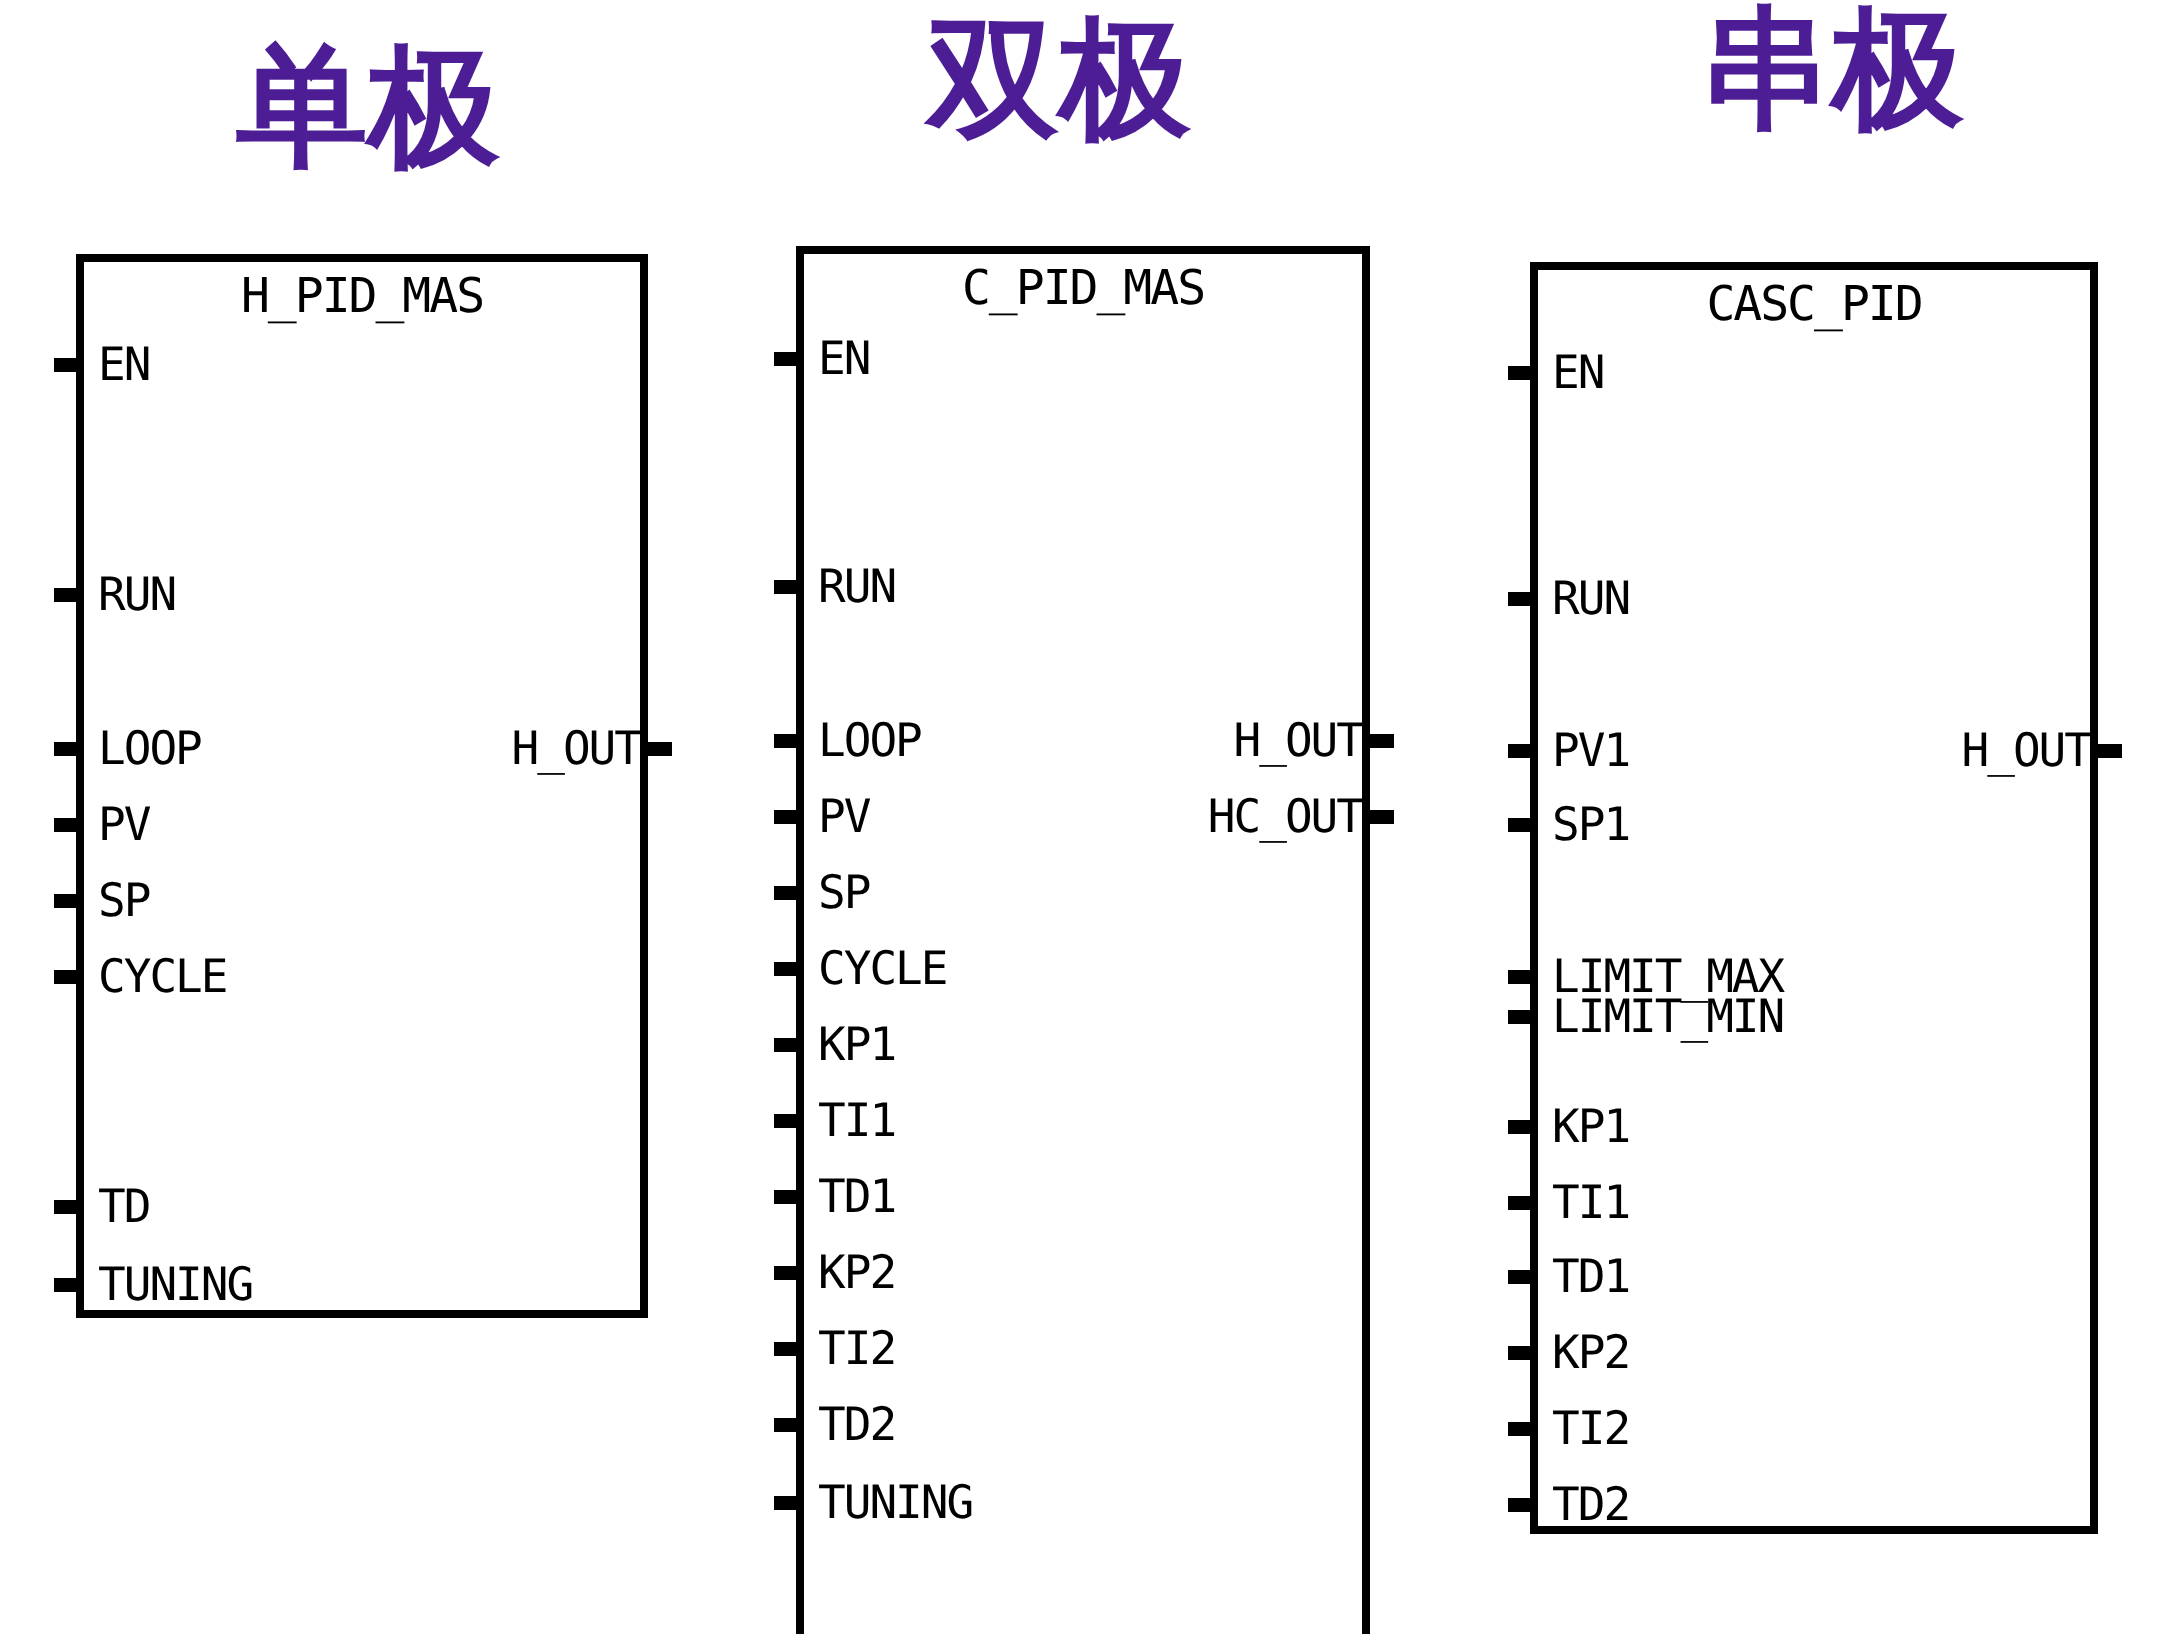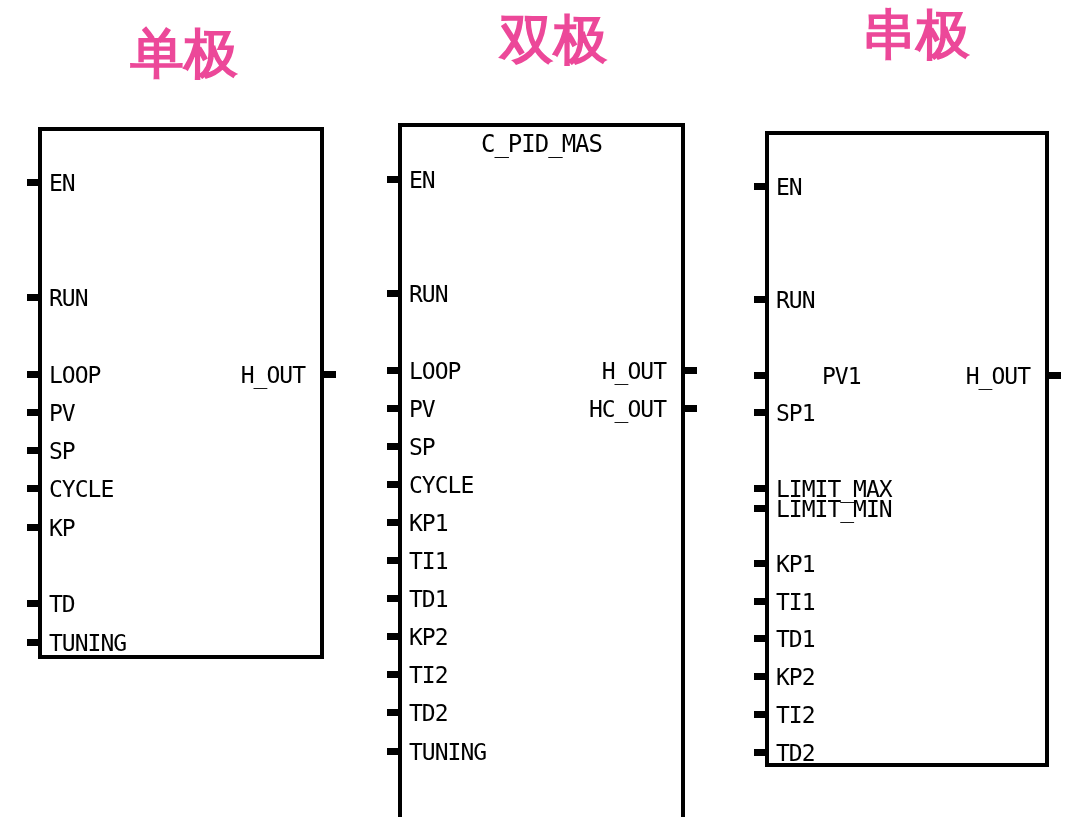--- a/index.html
+++ b/index.html
@@ -14,28 +14,28 @@
     background: #ffffff;
     color: #000000;
     font-family: "DejaVu Sans Mono", "Liberation Mono", monospace;
     overflow: hidden;
   }
   
   .col-heading {
     position: absolute;
     font-family: "DejaVu Sans", "Liberation Sans", sans-serif;
     font-weight: bold;
-    font-size: 54px;
+    font-size: 66px;
     line-height: 78px;
     text-align: center;
     white-space: nowrap;
-    color: #ec4899;
+    color: #4c1d95;
   }
   .h1 { left: 41px;  top: 15px; width: 286px; }
-  .h2 { left: 410px; top: 1px;  width: 287px; }
+  .h2 { left: 386px; top: 1px;  width: 287px; }
   .h3 { left: 774px; top: -4px; width: 284px; }
 
   
   .fblock {
     position: absolute;
     box-sizing: border-box;
     border: 4px solid #000000;
     background: #ffffff;
   }
   .b1 { left: 38px;  top: 127px; width: 286px; height: 532px; }
@@ -62,48 +62,48 @@
     left: 0;
     right: 0;
     height: 30px;
     line-height: 30px;
     font-size: 23px;
     letter-spacing: -1px;
     white-space: nowrap;
   }
   .pin-out { text-align: right; }
   .pin-in  .pin-label { padding-left: 7px; }
-  .pin-out .pin-label { padding-right: 15px; }
+  .pin-out .pin-label { padding-right: 0; }
   .stub {
     position: absolute;
     height: 7px;
     top: 11px;
     background: #000000;
   }
   .pin-in  .stub { left: -15px;  width: 11px; }
   .pin-out .stub { right: -16px; width: 12px; }
 </style>
 </head>
 <body>
 
 <div class="canvas">
 
   <div class="col-heading h1">单极</div>
   <div class="col-heading h2">双极</div>
   <div class="col-heading h3">串极</div>
 
   <div class="fblock b1">
+    <div class="fblock-title">H_PID_MAS</div>
     <div class="pins">
         <div class="pin pin-in" style="top: 37px;"><span class="stub"></span><span class="pin-label">EN</span></div>
         <div class="pin pin-in" style="top: 152px;"><span class="stub"></span><span class="pin-label">RUN</span></div>
         <div class="pin pin-in" style="top: 229px;"><span class="stub"></span><span class="pin-label">LOOP</span></div>
         <div class="pin pin-in" style="top: 267px;"><span class="stub"></span><span class="pin-label">PV</span></div>
         <div class="pin pin-in" style="top: 305px;"><span class="stub"></span><span class="pin-label">SP</span></div>
         <div class="pin pin-in" style="top: 343px;"><span class="stub"></span><span class="pin-label">CYCLE</span></div>
-        <div class="pin pin-in" style="top: 382px;"><span class="stub"></span><span class="pin-label">KP</span></div>
         <div class="pin pin-in" style="top: 458px;"><span class="stub"></span><span class="pin-label">TD</span></div>
         <div class="pin pin-in" style="top: 497px;"><span class="stub"></span><span class="pin-label">TUNING</span></div>
         <div class="pin pin-out" style="top: 229px;"><span class="stub"></span><span class="pin-label">H_OUT</span></div>
       </div>
   </div>
 
   <div class="fblock b2">
     <div class="fblock-title">C_PID_MAS</div>
     <div class="pins">
         <div class="pin pin-in" style="top: 38px;"><span class="stub"></span><span class="pin-label">EN</span></div>
@@ -118,24 +118,25 @@
         <div class="pin pin-in" style="top: 495px;"><span class="stub"></span><span class="pin-label">KP2</span></div>
         <div class="pin pin-in" style="top: 533px;"><span class="stub"></span><span class="pin-label">TI2</span></div>
         <div class="pin pin-in" style="top: 571px;"><span class="stub"></span><span class="pin-label">TD2</span></div>
         <div class="pin pin-in" style="top: 610px;"><span class="stub"></span><span class="pin-label">TUNING</span></div>
         <div class="pin pin-out" style="top: 229px;"><span class="stub"></span><span class="pin-label">H_OUT</span></div>
         <div class="pin pin-out" style="top: 267px; margin-left: 48px;"><span class="stub"></span><span class="pin-label">HC_OUT</span></div>
       </div>
   </div>
 
   <div class="fblock b3">
+    <div class="fblock-title">CASC_PID</div>
     <div class="pins">
         <div class="pin pin-in" style="top: 37px;"><span class="stub"></span><span class="pin-label">EN</span></div>
         <div class="pin pin-in" style="top: 150px;"><span class="stub"></span><span class="pin-label">RUN</span></div>
-        <div class="pin pin-in" style="top: 226px; padding-left: 46px;"><span class="stub"></span><span class="pin-label">PV1</span></div>
+        <div class="pin pin-in" style="top: 226px;"><span class="stub"></span><span class="pin-label">PV1</span></div>
         <div class="pin pin-in" style="top: 263px;"><span class="stub"></span><span class="pin-label">SP1</span></div>
         <div class="pin pin-in" style="top: 339px;"><span class="stub"></span><span class="pin-label">LIMIT_MAX</span></div>
         <div class="pin pin-in" style="top: 359px;"><span class="stub"></span><span class="pin-label">LIMIT_MIN</span></div>
         <div class="pin pin-in" style="top: 414px;"><span class="stub"></span><span class="pin-label">KP1</span></div>
         <div class="pin pin-in" style="top: 452px;"><span class="stub"></span><span class="pin-label">TI1</span></div>
         <div class="pin pin-in" style="top: 489px;"><span class="stub"></span><span class="pin-label">TD1</span></div>
         <div class="pin pin-in" style="top: 527px;"><span class="stub"></span><span class="pin-label">KP2</span></div>
         <div class="pin pin-in" style="top: 565px;"><span class="stub"></span><span class="pin-label">TI2</span></div>
         <div class="pin pin-in" style="top: 603px;"><span class="stub"></span><span class="pin-label">TD2</span></div>
         <div class="pin pin-out" style="top: 226px;"><span class="stub"></span><span class="pin-label">H_OUT</span></div>

